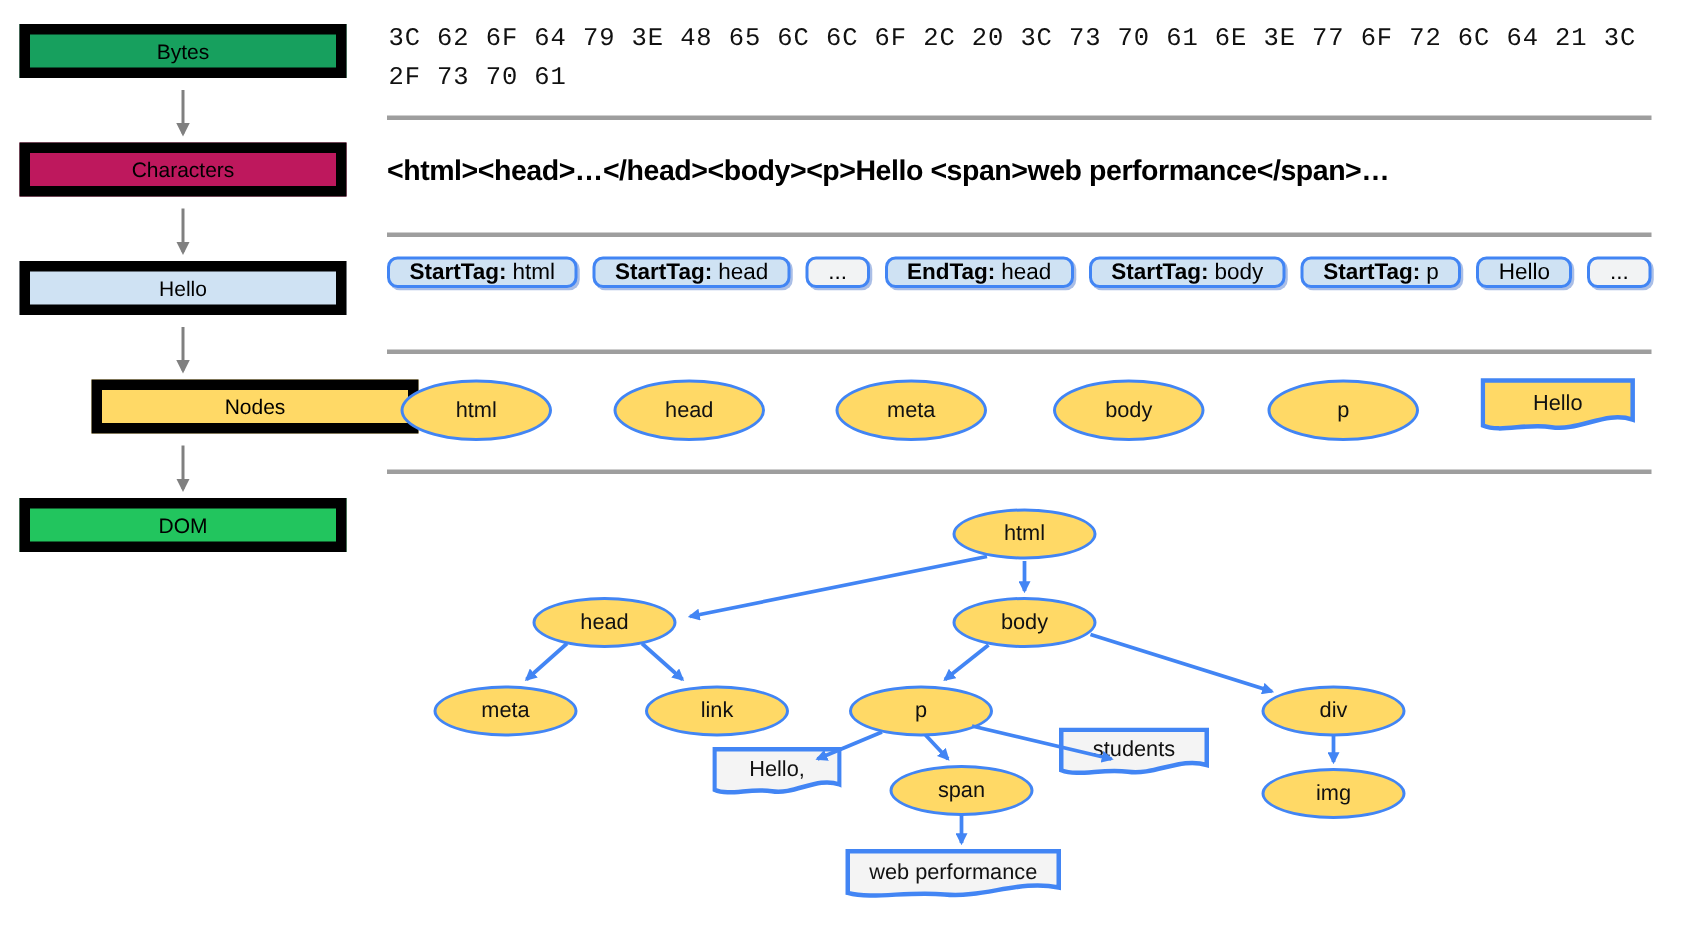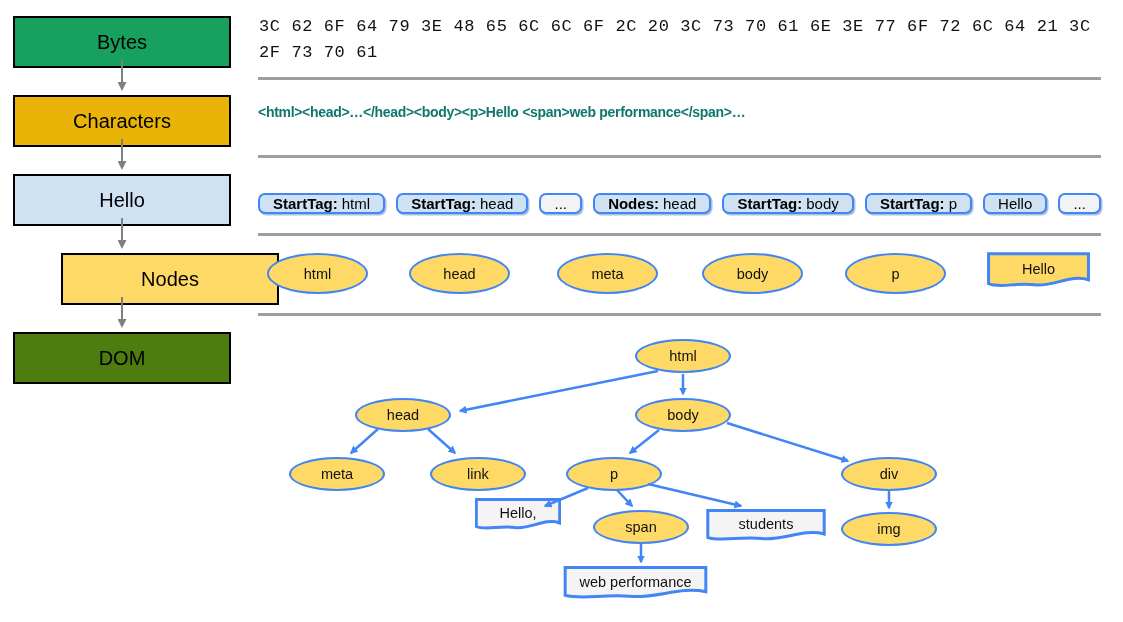--- a/index.html
+++ b/index.html
@@ -2,43 +2,43 @@
 <html><head>
 <meta charset="utf-8">
 <style>
   html,body{margin:0;padding:0;background:#fff;}
   #canvas{
     position:relative;width:1123px;height:622px;background:#ffffff;
     font-family:"Liberation Sans",sans-serif;color:#000;overflow:hidden;
   }
   
   .stage-box{
-    position:absolute;left:13px;width:218px;height:52px;
-    border:2px solid #000000;box-sizing:border-box;
+    position:absolute;left:13px;width:218px;height:36px;
+    border:7px solid #000000;box-sizing:border-box;
     display:flex;align-items:center;justify-content:center;
-    font-size:20px;color:#000;
+    font-size:14px;color:#000;
   }
   
   .divider{position:absolute;left:258px;width:843px;height:3px;background:#9e9e9e;}
   
   .bytes-text{
     position:absolute;left:259px;top:14px;width:860px;
     font-family:Liberation Mono, monospace;font-size:17px;line-height:26px;
     letter-spacing:.6px;color:#111;
   }
   
   .chars-text{
     position:absolute;left:258px;top:104px;width:860px;
-    font-weight:bold;font-size:14px;letter-spacing:-0.3px;color:#0f766e;
+    font-weight:bold;font-size:19px;letter-spacing:-0.3px;color:#000000;
     font-stretch:condensed;white-space:nowrap;
   }
   
   .tokens-row{
-    position:absolute;left:258px;top:180px;width:843px;height:34px;
-    display:flex;justify-content:space-between;align-items:flex-end;gap:8px;
+    position:absolute;left:258px;top:164px;width:843px;height:34px;
+    display:flex;justify-content:space-between;align-items:center;gap:8px;
   }
   .token-box{
     display:flex;align-items:center;justify-content:center;
     border:2.5px solid #4285f4;border-radius:7px;box-sizing:border-box;
     font-size:15px;padding:0 13px;white-space:nowrap;
     box-shadow:1.5px 1.5px 0 rgba(66,110,200,0.45);
   }
   .token-box.blue{background:#cfe2f3;}
   .token-box.light{background:#f2f3f4;}
   .token-label{font-weight:bold;}
@@ -62,24 +62,24 @@
   
   #arrows-svg{position:absolute;left:0;top:0;width:1123px;height:622px;pointer-events:none;}
 </style>
 </head>
 <body>
 
 <div id="canvas">
 
   <div id="stages">
       <div class="stage-box" style="top: 16px; background: rgb(23, 160, 94);">Bytes</div>
-      <div class="stage-box" style="top: 95px; background: #eab308;">Characters</div>
+      <div class="stage-box" style="top: 95px; background: #be185d;">Characters</div>
       <div class="stage-box" style="top: 174px; background: rgb(207, 226, 243);">Hello</div>
       <div class="stage-box" style="top: 253px; background: rgb(255, 217, 102); margin-left: 48px;">Nodes</div>
-      <div class="stage-box" style="top: 332px; background: #4d7c0f;">DOM</div>
+      <div class="stage-box" style="top: 332px; background: #22c55e;">DOM</div>
     </div>
 
   <div class="bytes-text">
     <div>3C 62 6F 64 79 3E 48 65 6C 6C 6F 2C 20 3C 73 70 61 6E 3E 77 6F 72 6C 64 21 3C 2F 73 70 61</div>
   </div>
 
   <div class="divider" style="top:77px"></div>
 
   <div class="chars-text">&lt;html&gt;&lt;head&gt;…&lt;/head&gt;&lt;body&gt;&lt;p&gt;Hello &lt;span&gt;web performance&lt;/span&gt;…</div>
 
@@ -91,21 +91,21 @@
         <span class="token-value">html</span>
       </div>
       <div class="token-box blue">
         <span class="token-label">StartTag:</span>
         <span class="token-value">head</span>
       </div>
       <div class="token-box light">
         <span class="token-value no-label">...</span>
       </div>
       <div class="token-box blue">
-        <span class="token-label">Nodes:</span>
+        <span class="token-label">EndTag:</span>
         <span class="token-value">head</span>
       </div>
       <div class="token-box blue">
         <span class="token-label">StartTag:</span>
         <span class="token-value">body</span>
       </div>
       <div class="token-box blue">
         <span class="token-label">StartTag:</span>
         <span class="token-value">p</span>
       </div>
@@ -144,21 +144,21 @@
       <div class="ellipse-node" style="left: 566px; top: 457px; width: 96px; height: 34px;">p</div>
       <div class="ellipse-node" style="left: 841px; top: 457px; width: 96px; height: 34px;">div</div>
       <div class="ellipse-node" style="left: 841px; top: 512px; width: 96px; height: 34px;">img</div>
       <div class="flag-node" style="left: 475px; top: 498px; width: 86px; height: 36px;">
         <svg viewBox="0 0 100 36" preserveAspectRatio="none">
           <path d="M1.5,1.5 L98.5,1.5 L98.5,25 C81,19.5 64,32 46,29.5 C29,27 13,33 1.5,28.5 Z" fill="#f4f4f4" stroke="#4285f4" stroke-width="3" vector-effect="non-scaling-stroke"></path>
         </svg>
         <div class="flag-label">Hello,</div>
       </div>
       <div class="ellipse-node" style="left: 593px; top: 510px; width: 96px; height: 34px;">span</div>
-      <div class="flag-node" style="left: 706px; top: 509px; width: 100px; height: 36px; padding-left: 20px;">
+      <div class="flag-node" style="left: 706px; top: 485px; width: 100px; height: 36px;">
         <svg viewBox="0 0 100 36" preserveAspectRatio="none">
           <path d="M1.5,1.5 L98.5,1.5 L98.5,25 C81,19.5 64,32 46,29.5 C29,27 13,33 1.5,28.5 Z" fill="#f4f4f4" stroke="#4285f4" stroke-width="3" vector-effect="non-scaling-stroke"></path>
         </svg>
         <div class="flag-label">students</div>
       </div>
       <div class="flag-node" style="left: 563px; top: 566px; width: 145px; height: 37px;">
         <svg viewBox="0 0 100 36" preserveAspectRatio="none">
           <path d="M1.5,1.5 L98.5,1.5 L98.5,25 C81,19.5 64,32 46,29.5 C29,27 13,33 1.5,28.5 Z" fill="#f4f4f4" stroke="#4285f4" stroke-width="3" vector-effect="non-scaling-stroke"></path>
         </svg>
         <div class="flag-label">web performance</div>

